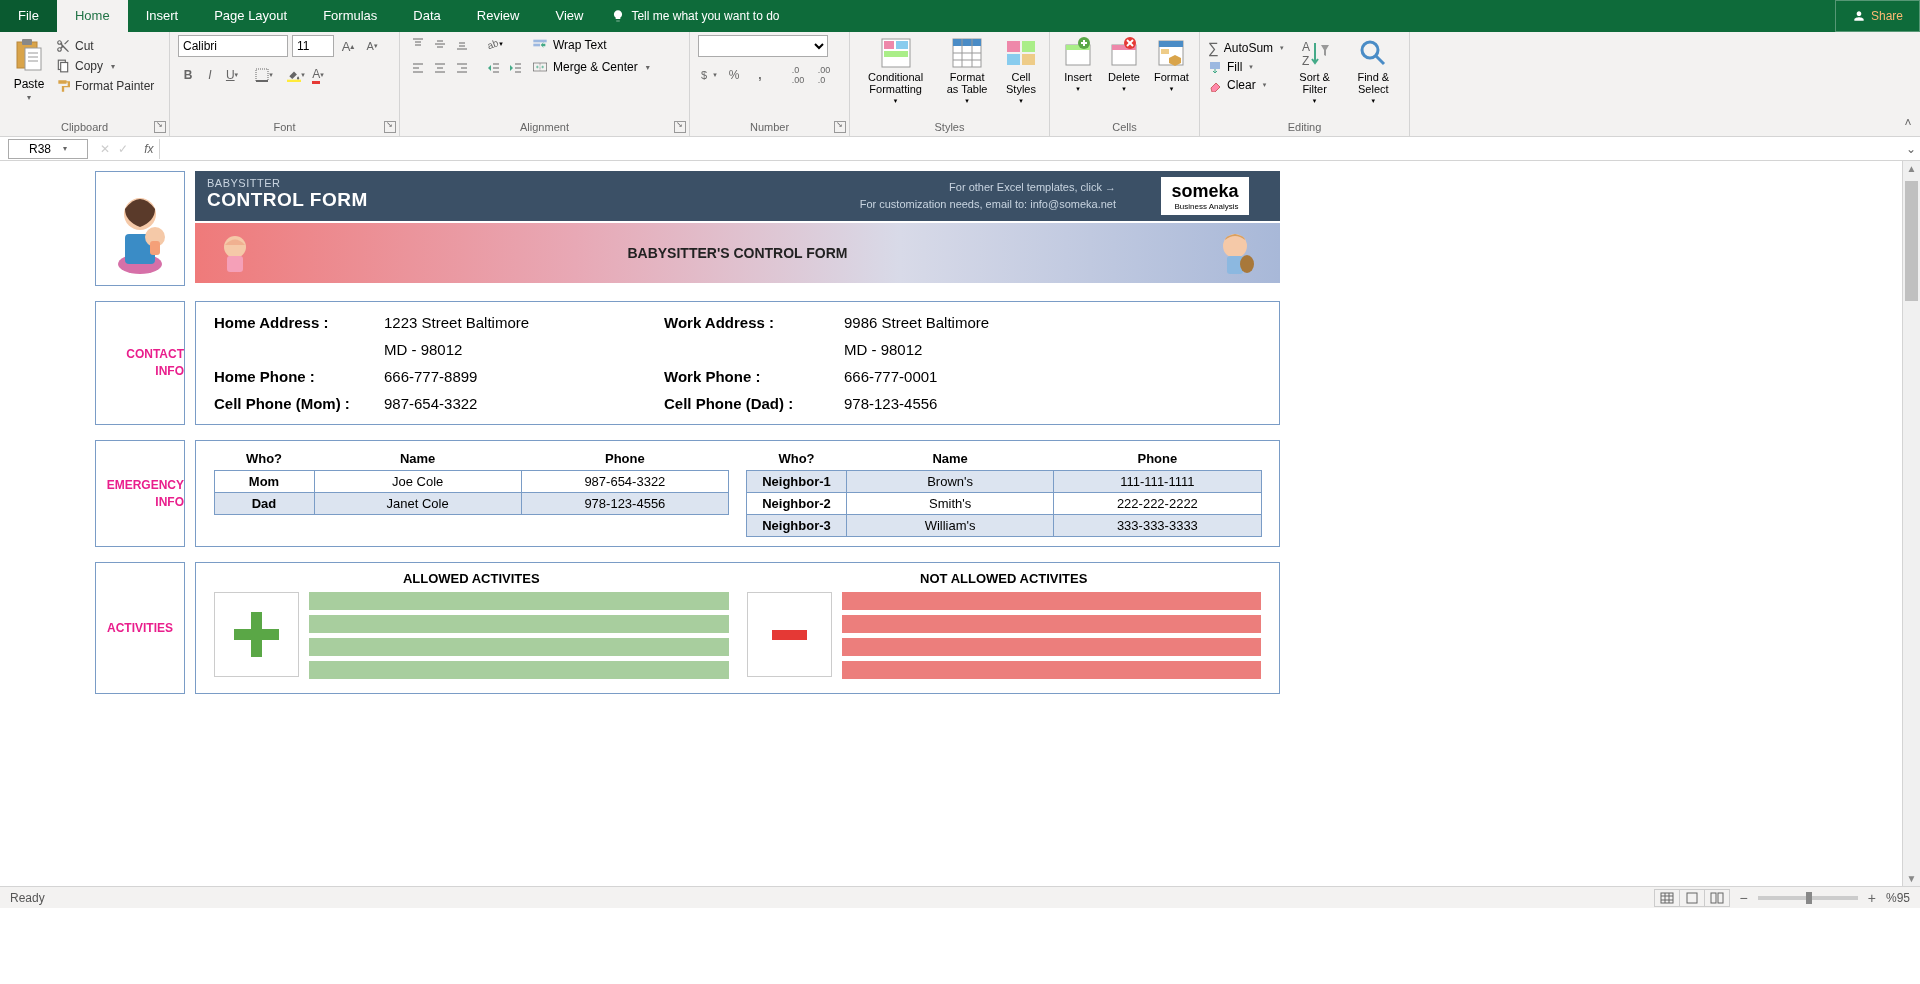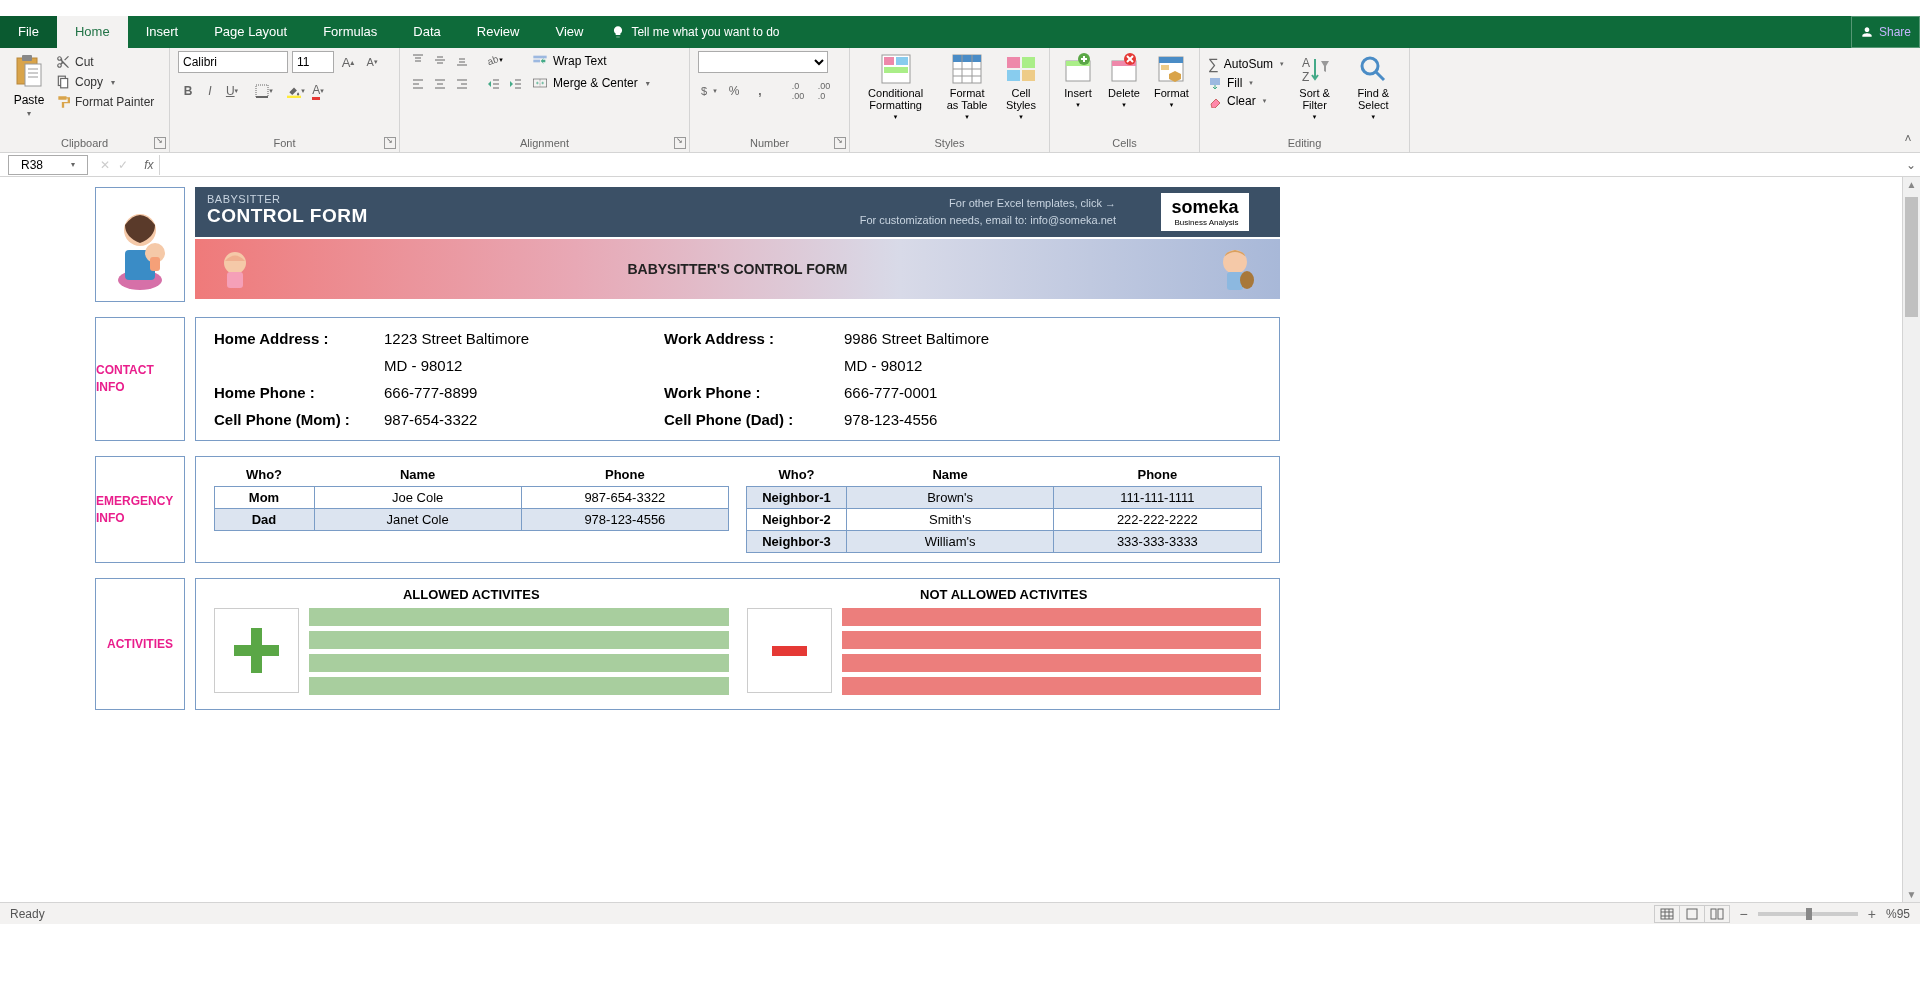--- a/index.html
+++ b/index.html
@@ -1,17 +1,17 @@
 <!DOCTYPE html>
 <html><head>
 <meta charset="utf-8">
 <style>
 * { box-sizing: border-box; margin: 0; padding: 0; }
 body { font-family: 'Segoe UI', Tahoma, sans-serif; font-size: 12px; background: #fff; overflow: hidden; }
-.share-btn { color: #c4b5fd; display: flex; align-items: center; gap: 5px; padding: 4px 8px; border: 1px solid rgba(255,255,255,0.3); }
+.share-btn { color: #fdba74; display: flex; align-items: center; gap: 5px; padding: 4px 16px; border: 1px solid rgba(255,255,255,0.3); }
 .share-btn svg { width: 14px; height: 14px; fill: #fff; }
 
 
 .ribbon-tabs { background: #0e6b3a; display: flex; height: 32px; margin-top: -32px; }
 .ribbon-tab { color: #fff; padding: 8px 18px; cursor: pointer; font-size: 13px; }
 .ribbon-tab.file { background: #0a5a30; }
 .ribbon-tab.active { background: #f3f2f1; color: #217346; }
 .tell-me { display: flex; align-items: center; gap: 6px; color: #fff; padding: 0 10px; }
 .tell-me svg { width: 14px; height: 14px; fill: #fff; }
 
@@ -54,21 +54,21 @@
 
 
 .edit-col { display: flex; flex-direction: column; gap: 4px; }
 .edit-item { display: flex; align-items: center; gap: 5px; font-size: 12px; }
 
 
 .ribbon-collapse { width: 24px; display: flex; align-items: flex-end; justify-content: center; padding-bottom: 6px; }
 
 
 .formula-bar { display: flex; height: 24px; border-bottom: 1px solid #d4d4d4; align-items: center; background: #fff; }
-.name-box { width: 80px; border: 1px solid #ababab; height: 20px; margin: 0 2px 0 8px; padding: 0 12px; font-size: 12px; display: flex; align-items: center; justify-content: space-between; }
+.name-box { width: 80px; border: 1px solid #ababab; height: 20px; margin: 0 2px 0 8px; padding: 0 20px; font-size: 12px; display: flex; align-items: center; justify-content: space-between; }
 .name-box::after { content: '▾'; font-size: 8px; color: #666; }
 .fx-btns { display: flex; gap: 8px; padding: 0 10px; color: #999; }
 .fx-label { font-style: italic; color: #666; padding: 0 6px; }
 .formula-input { flex: 1; height: 20px; border: none; border-left: 1px solid #d4d4d4; padding: 0 6px; }
 .formula-expand { width: 18px; color: #666; text-align: center; }
 
 
 .worksheet { height: 725px; background: #fff; overflow: hidden; position: relative; display: flex; }
 .ws-content { flex: 1; padding: 10px 16px 0 10px; position: relative; }
 .ws-scroll { width: 18px; background: #f0f0f0; border-left: 1px solid #d4d4d4; position: relative; }
@@ -87,21 +87,21 @@
 .header-mid { background: #3b5066; color: #c8d4e0; flex: 1; font-size: 11px; text-align: right; padding: 8px 14px; line-height: 1.5; }
 .header-logo { background: #3b5066; width: 150px; display: flex; align-items: center; justify-content: center; }
 .logo-box { background: #fff; padding: 4px 10px; font-weight: bold; font-size: 18px; }
 
 .banner { height: 60px; background: linear-gradient(90deg, #ef7a7a 0%, #e8a8b5 35%, #d8dae8 65%, #a8b8d8 100%); margin-top: 2px; display: flex; align-items: center; justify-content: center; position: relative; }
 .banner-title { font-weight: bold; font-size: 14px; color: #222; }
 .banner-icon-l { position: absolute; left: 20px; width: 40px; height: 45px; }
 .banner-icon-r { position: absolute; right: 20px; width: 45px; height: 50px; }
 
 .section-row { display: flex; gap: 10px; margin-top: 15px; }
-.section-label { width: 90px; border: 1px solid #7a9cc6; display: flex; align-items: center; justify-content: center; color: #e91e8c; font-weight: bold; font-size: 12px; text-align: left; line-height: 1.4; }
+.section-label { width: 90px; border: 1px solid #7a9cc6; display: flex; align-items: center; justify-content: center; color: #e91e8c; font-weight: bold; font-size: 12px; text-align: right; line-height: 1.4; }
 .section-body { flex: 1; border: 1px solid #7a9cc6; padding: 12px 18px; }
 
 .contact-grid { display: grid; grid-template-columns: 170px 280px 180px 1fr; row-gap: 10px; font-size: 15px; }
 .contact-grid .lbl { font-weight: bold; }
 
 .emerg-wrap { display: flex; gap: 18px; justify-content: space-between; }
 .emerg-table { flex: 1; }
 .emerg-head { display: grid; grid-template-columns: 100px 1fr 1fr; text-align: center; font-weight: bold; font-size: 13px; padding-bottom: 4px; }
 .emerg-row { display: grid; grid-template-columns: 100px 1fr 1fr; text-align: center; font-size: 13px; }
 .emerg-row > div { border: 1px solid #7a9cc6; padding: 3px 0; margin: -0.5px; }
@@ -129,21 +129,21 @@
 .view-btn { width: 26px; height: 18px; border: 1px solid #ccc; margin-left: -1px; display: flex; align-items: center; justify-content: center; }
 .zoom-slider { width: 100px; height: 4px; background: #ccc; position: relative; }
 .zoom-slider::after { content: ''; position: absolute; left: 48%; top: -4px; width: 6px; height: 12px; background: #888; }
 
 svg { display: block; }
 </style>
 </head>
 <body>
 
 <div style="background:#0e6b3a;">
-  <div class="ribbon-tabs" style="margin-top:16px;justify-content:center;">
+  <div class="ribbon-tabs" style="margin-top:0;justify-content:center;">
     <div class="ribbon-tab file">File</div>
     <div class="ribbon-tab active">Home</div>
     <div class="ribbon-tab">Insert</div>
     <div class="ribbon-tab">Page Layout</div>
     <div class="ribbon-tab">Formulas</div>
     <div class="ribbon-tab">Data</div>
     <div class="ribbon-tab">Review</div>
     <div class="ribbon-tab">View</div>
     <div class="tell-me">
       <svg viewBox="0 0 24 24">

